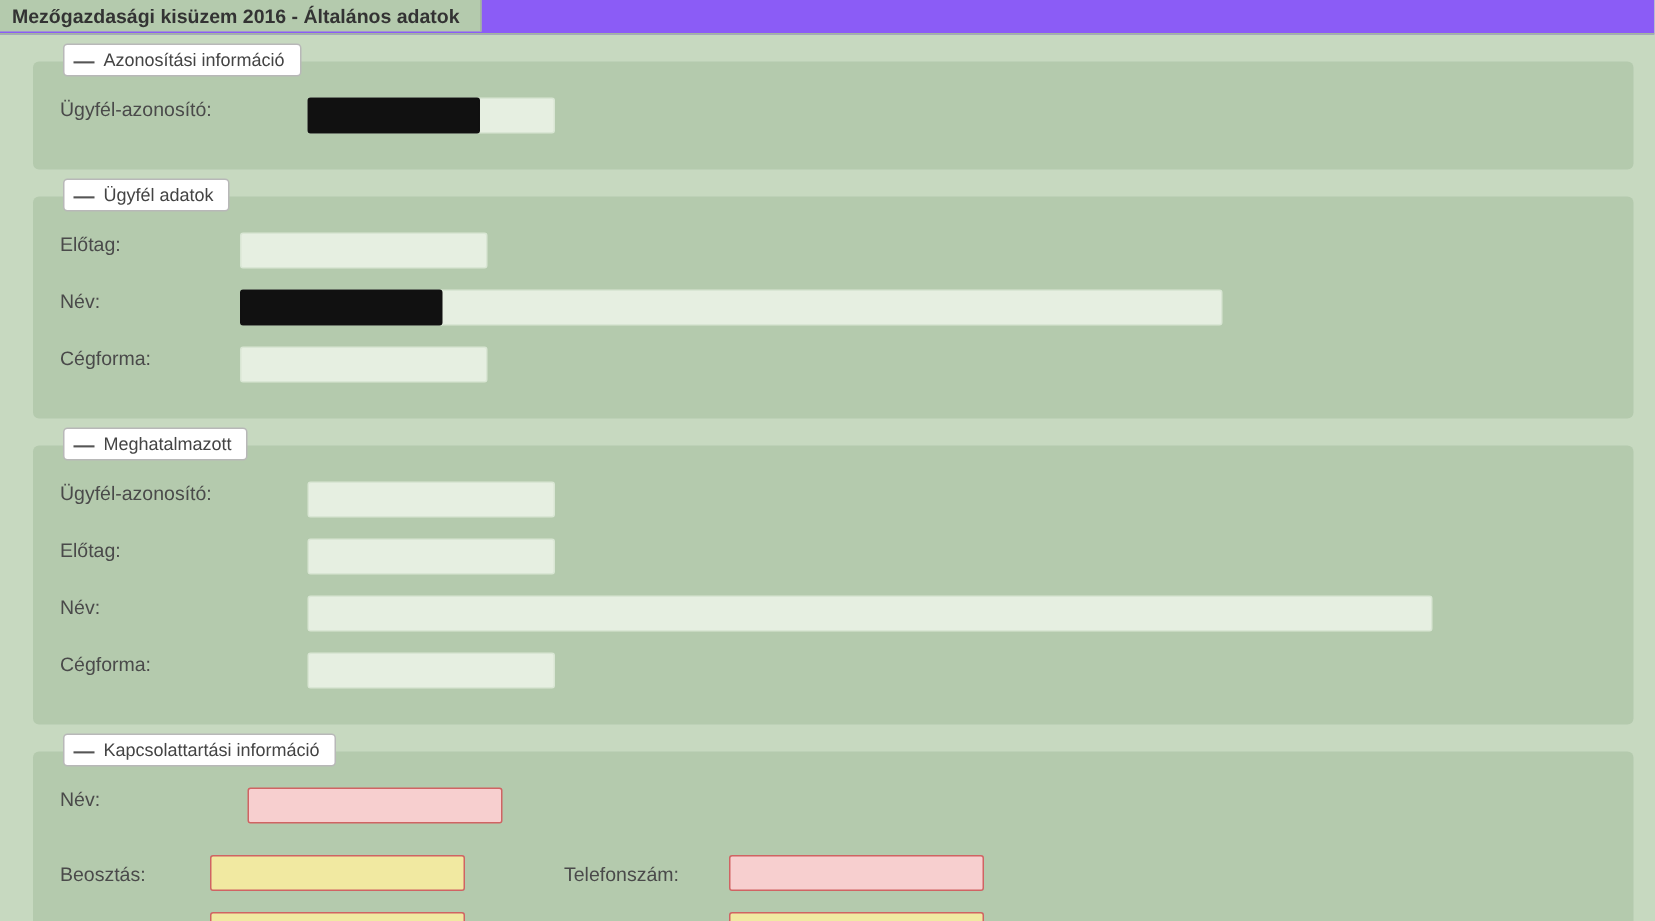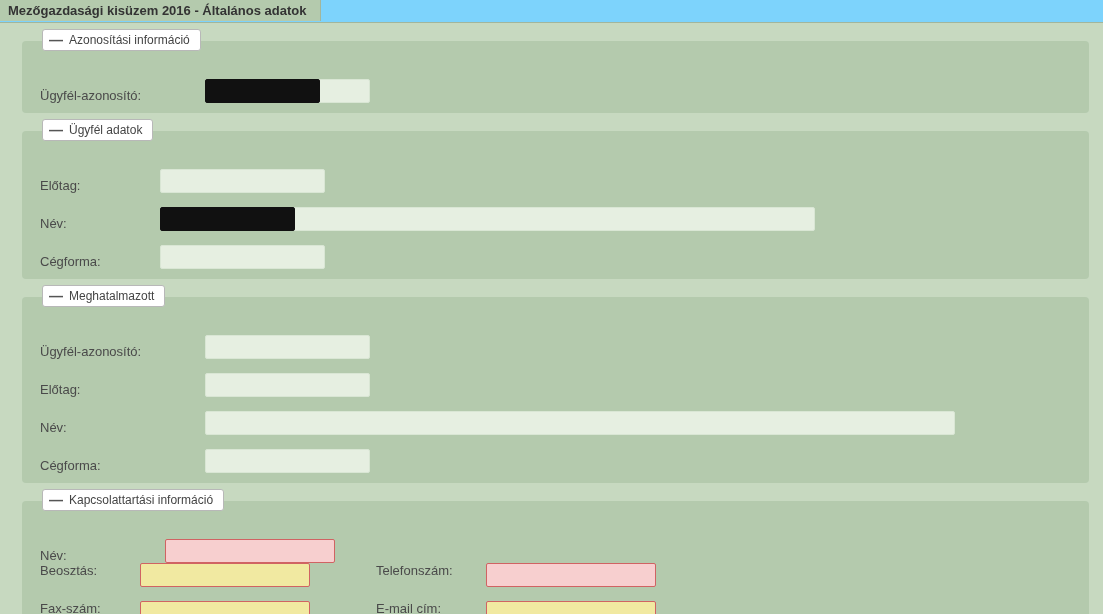--- a/index.html
+++ b/index.html
@@ -8,21 +8,21 @@
     background: #c7d9c0;
     font-family: Arial, Helvetica, sans-serif;
     font-size: 13px;
     color: #444;
   }
   .page {
     width: 1103px;
     background: #c7d9c0;
   }
   .tabbar {
-    background: #7dd3fc;
+    background: #8b5cf6;
     border-bottom: 1px solid #a2b69c;
     height: 22px;
   }
   .tab {
     display: inline-block;
     background: #b4caad;
     padding: 3px 14px 3px 8px;
     font-weight: bold;
     color: #333;
     font-size: 13px;
@@ -53,26 +53,27 @@
     gap: 6px;
     line-height: 16px;
   }
   .legend .dash {
     font-weight: bold;
     font-size: 14px;
     color: #555;
   }
   .row {
     display: flex;
-    align-items: flex-end;
+    align-items: flex-start;
     min-height: 38px;
     gap: 25px;
   }
   .row2 {
     display: flex;
+    align-items: center;
     min-height: 38px;
   }
   .lbl {
     color: #4a4a4a;
   }
   .field {
     height: 24px;
     box-sizing: border-box;
     border: 1px solid #d9e6d4;
     background: #e6efe1;

